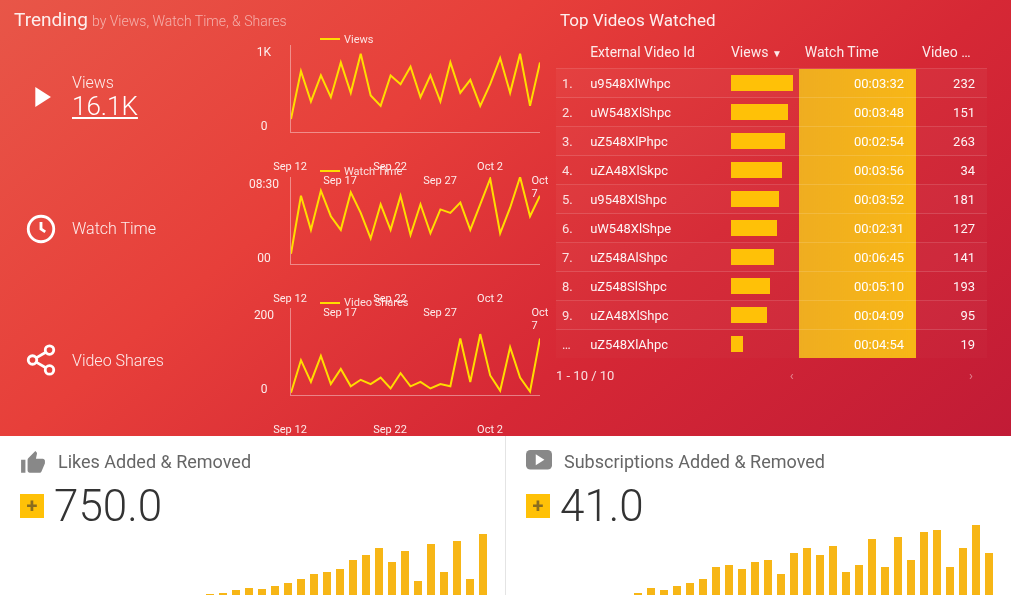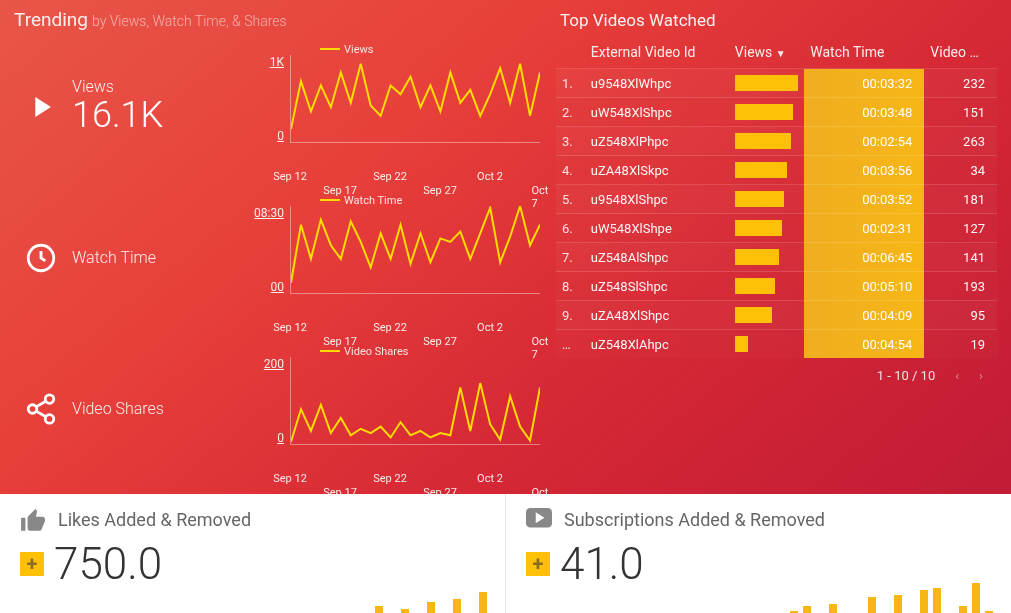--- a/index.html
+++ b/index.html
@@ -1,50 +1,50 @@
 <!DOCTYPE html>
 <html><head>
 <meta charset="utf-8">
 <style>
 * { margin:0; padding:0; box-sizing:border-box; font-family: -apple-system, Roboto, Arial, sans-serif; }
 body { width:1011px; height:613px; overflow:hidden; }
-.top { height:494px; background: linear-gradient(140deg, #e85648 0%, #e73f3a 35%, #d62835 65%, #c11b36 100%); display:flex; padding:8px 14px 10px 14px; color:#fff; }
+.top { height:436px; background: linear-gradient(140deg, #e85648 0%, #e73f3a 35%, #d62835 65%, #c11b36 100%); display:flex; padding:8px 24px 10px 14px; color:#fff; }
 .t-left { width:532px; display:flex; flex-direction:column; }
 .t-right { flex:1; }
 .trend-head { font-size:19px; color:rgba(255,255,255,.9); font-weight:400; margin-bottom:4px; }
 .trend-sub { font-size:14px; color:rgba(255,255,255,.55); font-weight:300; }
 .rows { flex:1; display:flex; flex-direction:column; }
 .row { flex:1; display:flex; align-items:center; }
 .stat { width:230px; display:flex; align-items:center; gap:14px; padding-left:10px; }
 .stat .icon { width:34px; height:34px; display:flex; align-items:center; justify-content:center; }
 .stat-txt .label { font-size:16px; color:rgba(255,255,255,.9); font-weight:300; }
-.stat-txt .value { font-size:36px; color:#fff; font-weight:300; line-height:1.1; }
+.stat-txt .value { font-size:26px; color:#fff; font-weight:300; line-height:1.1;text-decoration:underline; }
 .mini { flex:1; height:128px; position:relative; }
 .legend { position:absolute; top:0; left:76px; font-size:11px; color:rgba(255,255,255,.85); display:flex; align-items:center; gap:4px; }
 .legend::before { content:""; width:20px; height:2px; background:#ffdc00; display:inline-block; }
-.ylab { position:absolute; left:0; font-size:12px; color:rgba(255,255,255,.9); width:40px; text-align:right;text-decoration:underline; }
+.ylab { position:absolute; left:0; font-size:12px; color:rgba(255,255,255,.9); width:40px; text-align:center; }
 .plot { position:absolute; left:46px; right:6px; top:12px; bottom:28px; border-left:1px solid rgba(255,255,255,.4); border-bottom:1px solid rgba(255,255,255,.4); }
 .plot svg { width:100%; height:100%; }
 .xticks { position:absolute; left:46px; right:6px; bottom:0; height:28px; font-size:11px; color:rgba(255,255,255,.9); }
 .xt { position:absolute; transform:translateX(-50%);margin-top:27px; }
 .xt.lo { top:14px; }
 .table-wrap { padding-left:10px; }
 .table-title { font-size:17px; color:rgba(255,255,255,.92); font-weight:400; margin:2px 0 6px 4px; }
 table { width:100%; border-collapse:collapse; font-size:13px; }
 th { text-align:left; font-weight:400; padding:8px 6px; color:rgba(255,255,255,.9); font-size:14px; white-space:nowrap; }
 td { padding:6px 6px; border-top:1px solid rgba(255,255,255,.14); color:rgba(255,255,255,.95); }
 tbody tr { background:rgba(255,255,255,.04); }
 tbody tr:nth-child(even) { background:rgba(255,255,255,.02); }
 td.n { width:24px; color:rgba(255,255,255,.85); }
 td.id { width:120px; }
 td.bar { width:62px; }
 .barfill { height:16px; background:#ffc107; }
 td.wt { width:100px; background:linear-gradient(to right, #efad20, #f7b616); text-align:right; color:#fff; padding-right:12px; }
 td.vc { width:56px; text-align:right; padding-right:12px; }
-.pager { display:flex; justify-content:flex-end; align-items:center; gap:20px; padding:10px 14px 0 0; font-size:13px; color:rgba(255,255,255,.85); }
+.pager { display:flex; justify-content:space-between; align-items:center; gap:20px; padding:10px 14px 0 0; font-size:13px; color:rgba(255,255,255,.85); }
 .pager .chev { color:rgba(255,255,255,.45); cursor:pointer; }
 .bottom { height:159px; background:#fff; display:flex; }
 .bpanel { flex:1; padding:14px 20px 0 20px; position:relative; }
 .bpanel:first-child { border-right:1px solid #e4e4e4; }
 .bhead { display:flex; align-items:center; gap:12px; margin-bottom:8px; }
 .bhead .icon { width:26px; height:22px; }
 .btitle { font-size:18px; color:#666; font-weight:400; }
 .bval-row { display:flex; align-items:center; gap:10px; }
 .plus { width:24px; height:24px; background:#ffc107; color:#8a6d1f; font-size:20px; font-weight:700; display:flex; align-items:center; justify-content:center; }
 .bval { font-size:44px; color:#333; font-weight:300; }

